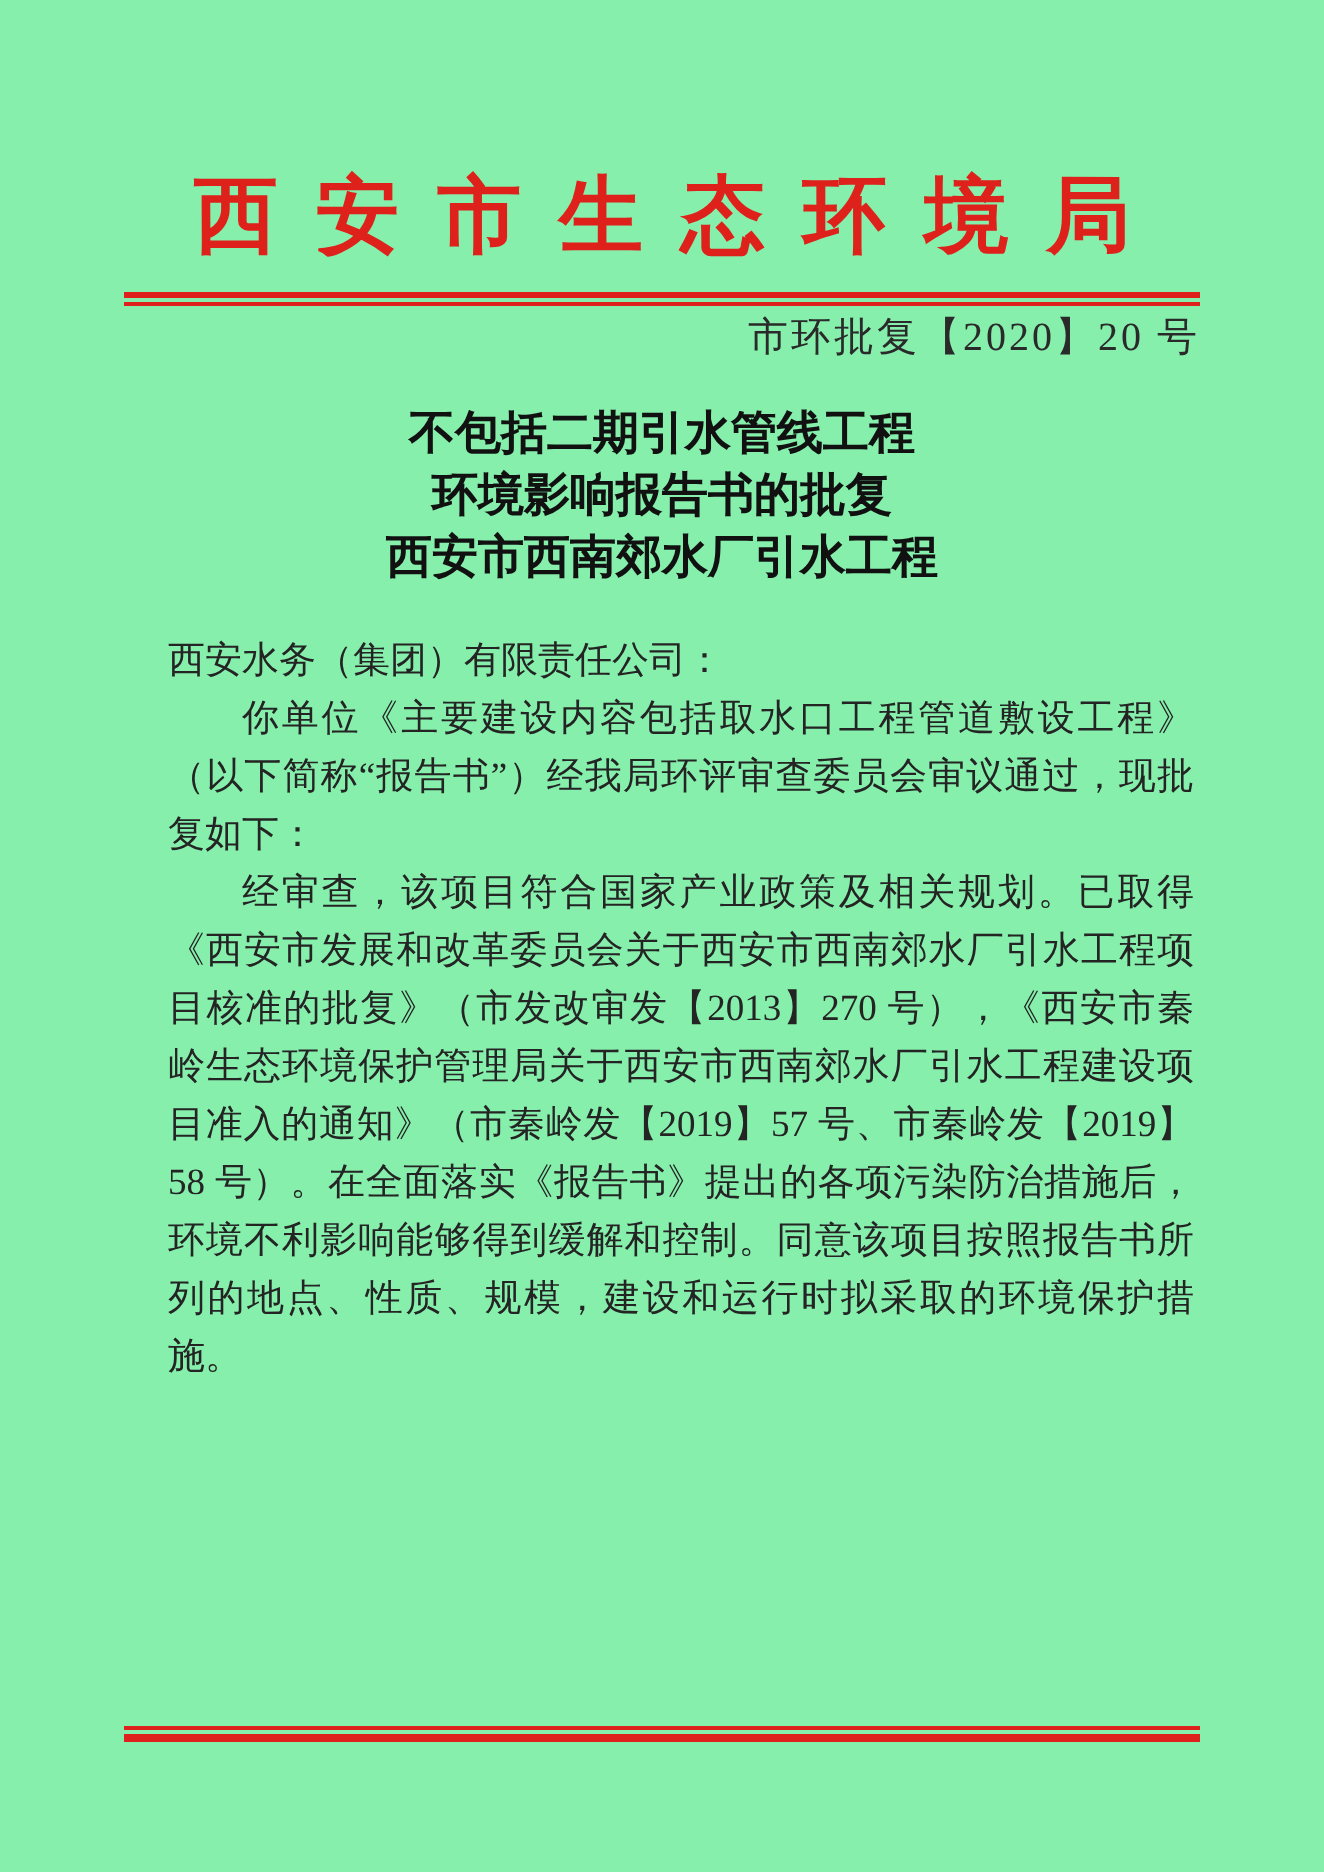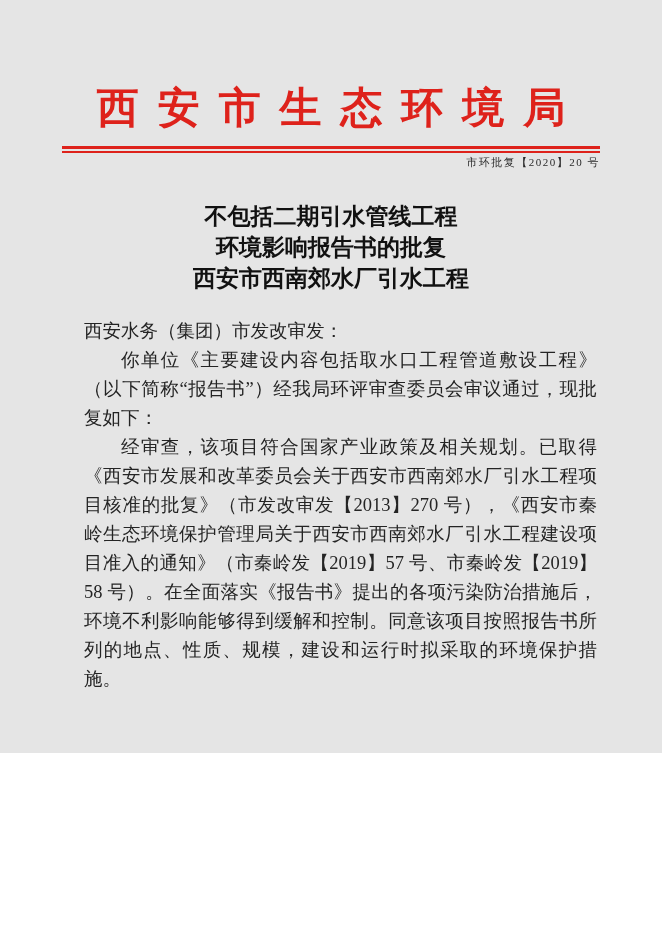--- a/index.html
+++ b/index.html
@@ -3,22 +3,22 @@
 <meta charset="utf-8">
 <style>
   html, body {
     margin: 0;
     padding: 0;
     background: #ffffff;
   }
   .page {
     position: relative;
     width: 662px;
-    height: 753px;
-    background: #e5e5e5;
+    height: 936px;
+    background: #86efac;
     overflow: hidden;
     font-family: "Liberation Serif", serif;
     color: #1f1f1f;
   }
 
   
   .agency-header {
     position: absolute;
     top: 80px;
     left: 0;
@@ -49,21 +49,21 @@
   .rule-bottom { top: 863px; }
   .rule-bottom .b1 { height: 2px; }
   .rule-bottom .gap { height: 2px; }
   .rule-bottom .b2 { height: 4px; }
 
   
   .doc-number {
     position: absolute;
     top: 155px;
     right: 62px;
-    font-size: 11px;
+    font-size: 20px;
     letter-spacing: 1.5px;
     color: #2a2a2a;
     font-family: "Liberation Serif", serif;
   }
 
   
   .doc-title {
     position: absolute;
     top: 201px;
     left: 0;
@@ -114,21 +114,21 @@
 
   <div class="doc-number">市环批复【2020】20 号</div>
 
   <div class="doc-title">
     <span class="title-line">不包括二期引水管线工程</span>
     <span class="title-line">环境影响报告书的批复</span>
     <span class="title-line">西安市西南郊水厂引水工程</span>
   </div>
 
   <div class="doc-body">
-    <p class="salutation">西安水务（集团）市发改审发：</p>
+    <p class="salutation">西安水务（集团）有限责任公司：</p>
     <p>你单位《主要建设内容包括取水口工程管道敷设工程》（以下简称“报告书”）经我局环评审查委员会审议通过，现批复如下：</p>
     <p>经审查，该项目符合国家产业政策及相关规划。已取得《西安市发展和改革委员会关于西安市西南郊水厂引水工程项目核准的批复》（市发改审发【2013】270 号），《西安市秦岭生态环境保护管理局关于西安市西南郊水厂引水工程建设项目准入的通知》（市秦岭发【2019】57 号、市秦岭发【2019】58 号）。在全面落实《报告书》提出的各项污染防治措施后，环境不利影响能够得到缓解和控制。同意该项目按照报告书所列的地点、性质、规模，建设和运行时拟采取的环境保护措施。</p>
   </div>
 
   <div class="red-rule rule-bottom">
     <div class="bar b1"></div>
     <div class="gap"></div>
     <div class="bar b2"></div>
   </div>
 

